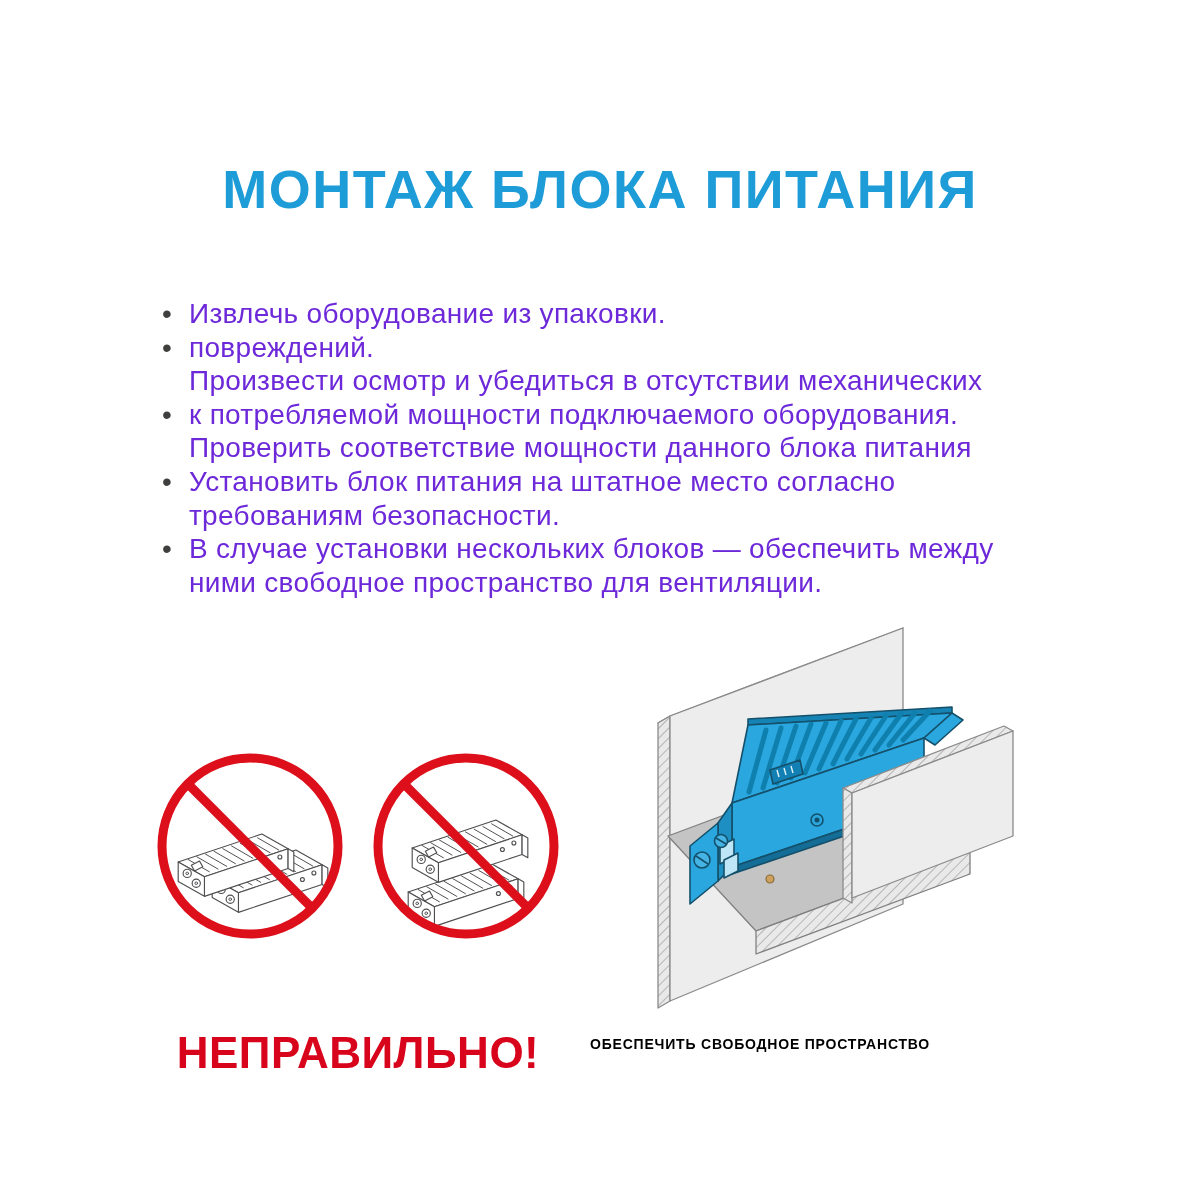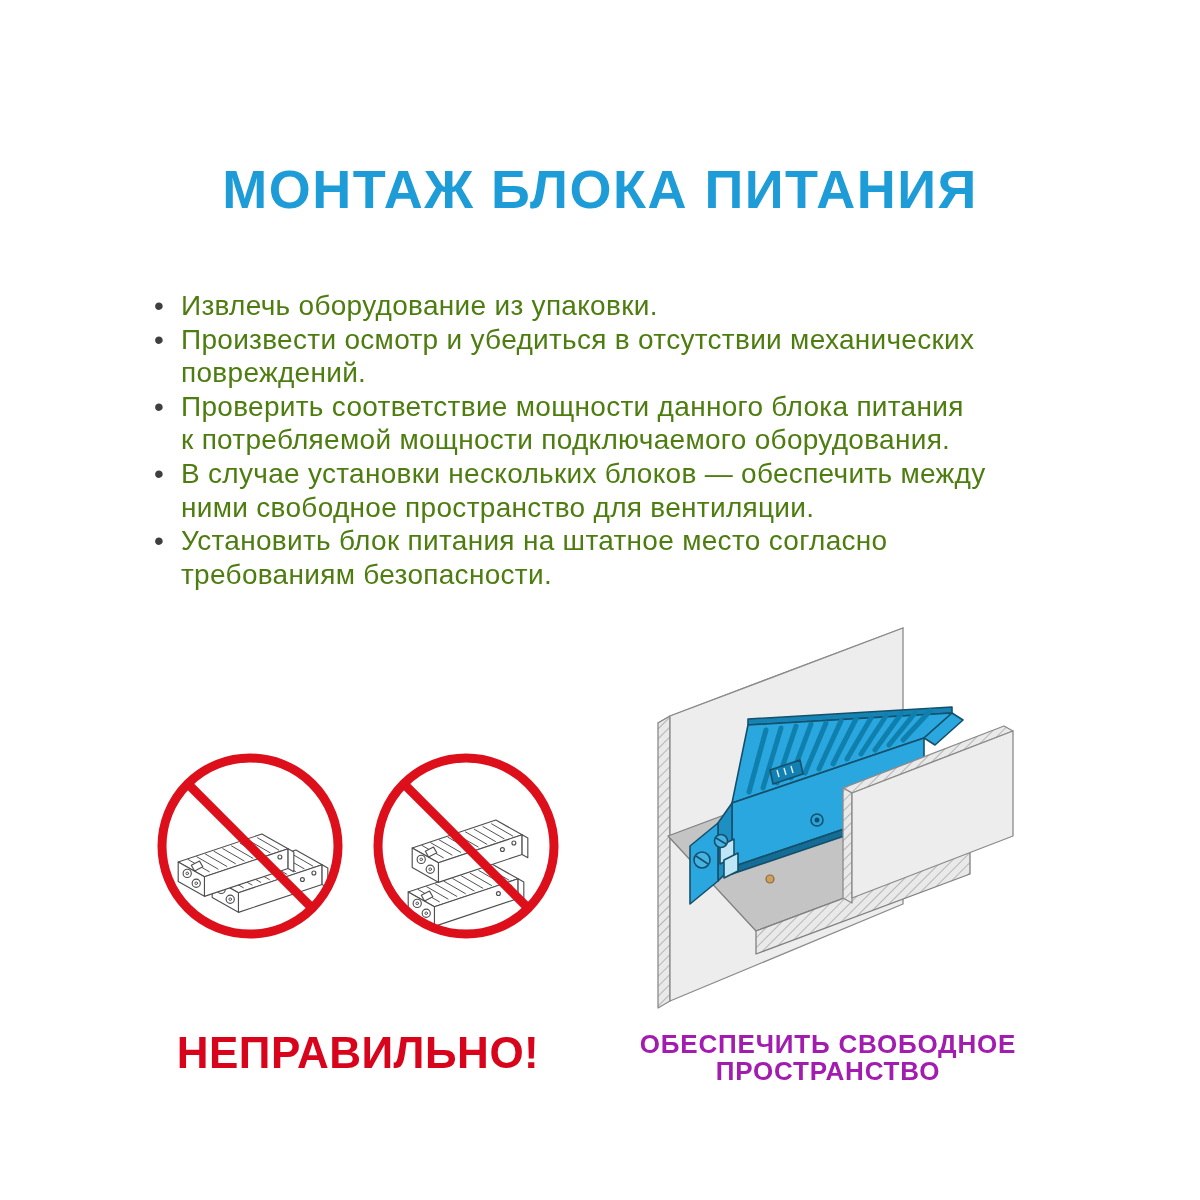--- a/index.html
+++ b/index.html
@@ -5,66 +5,66 @@
   html,body{margin:0;padding:0;background:#fff;}
   .page{
     position:relative;width:1200px;height:1200px;background:#fff;overflow:hidden;
     font-family:"Liberation Sans", sans-serif;
   }
   .title{
     position:absolute;left:0;top:158px;width:1200px;text-align:center;
     font-size:54px;font-weight:bold;letter-spacing:1.5px;color:#1e9cd8;white-space:nowrap;
   }
   .bullets{
-    position:absolute;left:146px;top:281px;width:940px;margin:8px;padding:0;list-style:none;
-    font-size:28px;line-height:33.6px;color:#4d7c0f;letter-spacing:0.3px;
+    position:absolute;left:146px;top:281px;width:940px;margin:16px;padding:0;list-style:none;
+    font-size:28px;line-height:33.6px;color:#6d28d9;letter-spacing:0.3px;
   }
   .bullets li{position:relative;padding-left:27px;margin:0;}
   .bullets li::before{
     content:"\2022";position:absolute;left:0;top:0;color:#3f3f3e;font-size:28px;
   }
   .fig{position:absolute;}
   .wrong-label{
     position:absolute;left:130px;top:1028px;width:456px;text-align:center;
     font-size:44px;font-weight:800;color:#d8041c;letter-spacing:0.5px;white-space:nowrap;
   }
   .correct-caption{
-    position:absolute;left:590px;top:1031px;width:476px;text-align:center;
-    font-size:26px;line-height:27px;font-weight:bold;color:#a21caf;letter-spacing:0.8px;
+    position:absolute;left:590px;top:1031px;width:476px;text-align:left;
+    font-size:14px;line-height:27px;font-weight:bold;color:#000000;letter-spacing:0.8px;
   }
   svg .ln{stroke:#4f4f52;stroke-width:1.4;fill:#ffffff;stroke-linejoin:round;}
   svg .lnl{stroke:#4f4f52;stroke-width:1.2;fill:none;stroke-linecap:round;}
 </style>
 </head>
 <body>
 
 <div class="page">
 
   <div class="title">МОНТАЖ БЛОКА ПИТАНИЯ</div>
 
   <ul class="bullets">
     <li>
       <div>Извлечь оборудование из упаковки.</div>
       <div></div>
     </li>
     <li>
+      <div>повреждений.</div>
       <div>Произвести осмотр и убедиться в отсутствии механических</div>
-      <div>повреждений.</div>
     </li>
     <li>
+      <div>к потребляемой мощности подключаемого оборудования.</div>
       <div>Проверить соответствие мощности данного блока питания</div>
-      <div>к потребляемой мощности подключаемого оборудования.</div>
+    </li>
+    <li>
+      <div>Установить блок питания на штатное место согласно</div>
+      <div>требованиям безопасности.</div>
     </li>
     <li>
       <div>В случае установки нескольких блоков — обеспечить между</div>
       <div>ними свободное пространство для вентиляции.</div>
-    </li>
-    <li>
-      <div>Установить блок питания на штатное место согласно</div>
-      <div>требованиям безопасности.</div>
     </li>
   </ul>
 
   <svg width="0" height="0" style="position:absolute" aria-hidden="true">
     <defs>
       <g id="psu-sm">
         <path class="ln" d="M10,56 L112,22 L144,40 L42,74 Z"></path>
         <path class="lnl" d="M22,53 L48,68"></path>
           <path class="lnl" d="M32.6,49.7 L58.6,64.7"></path>
         <path class="lnl" d="M43.2,46.4 L69.2,61.4"></path>

